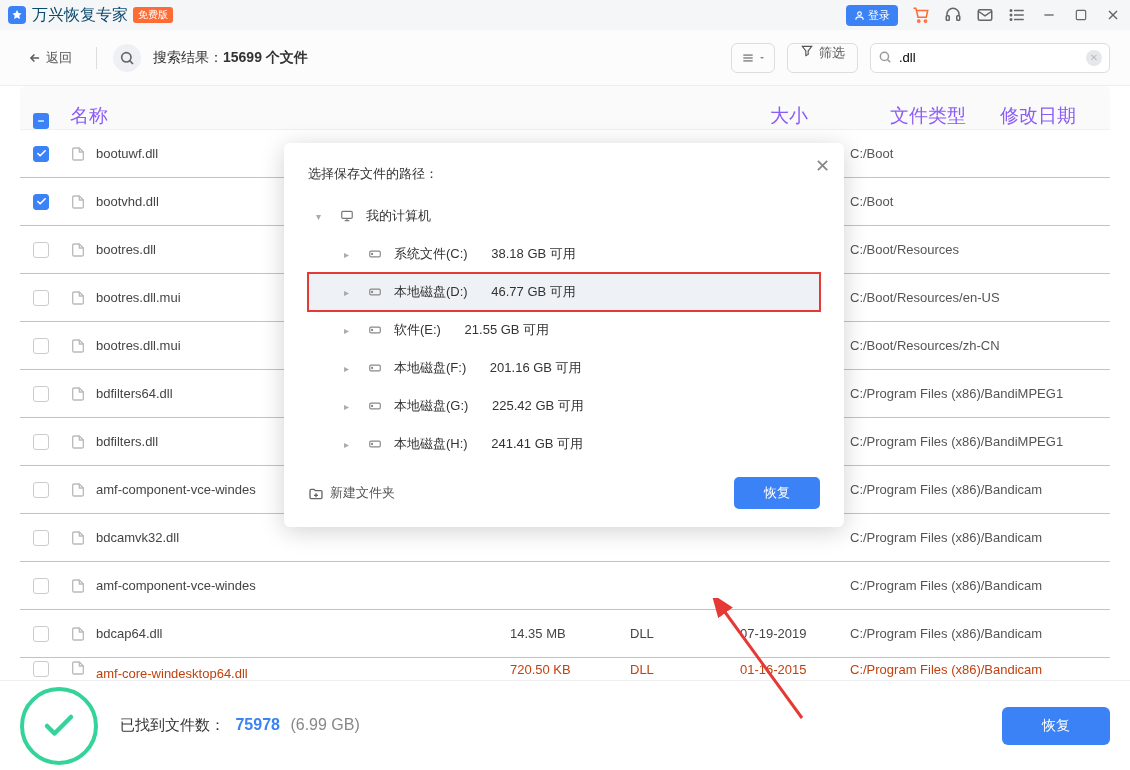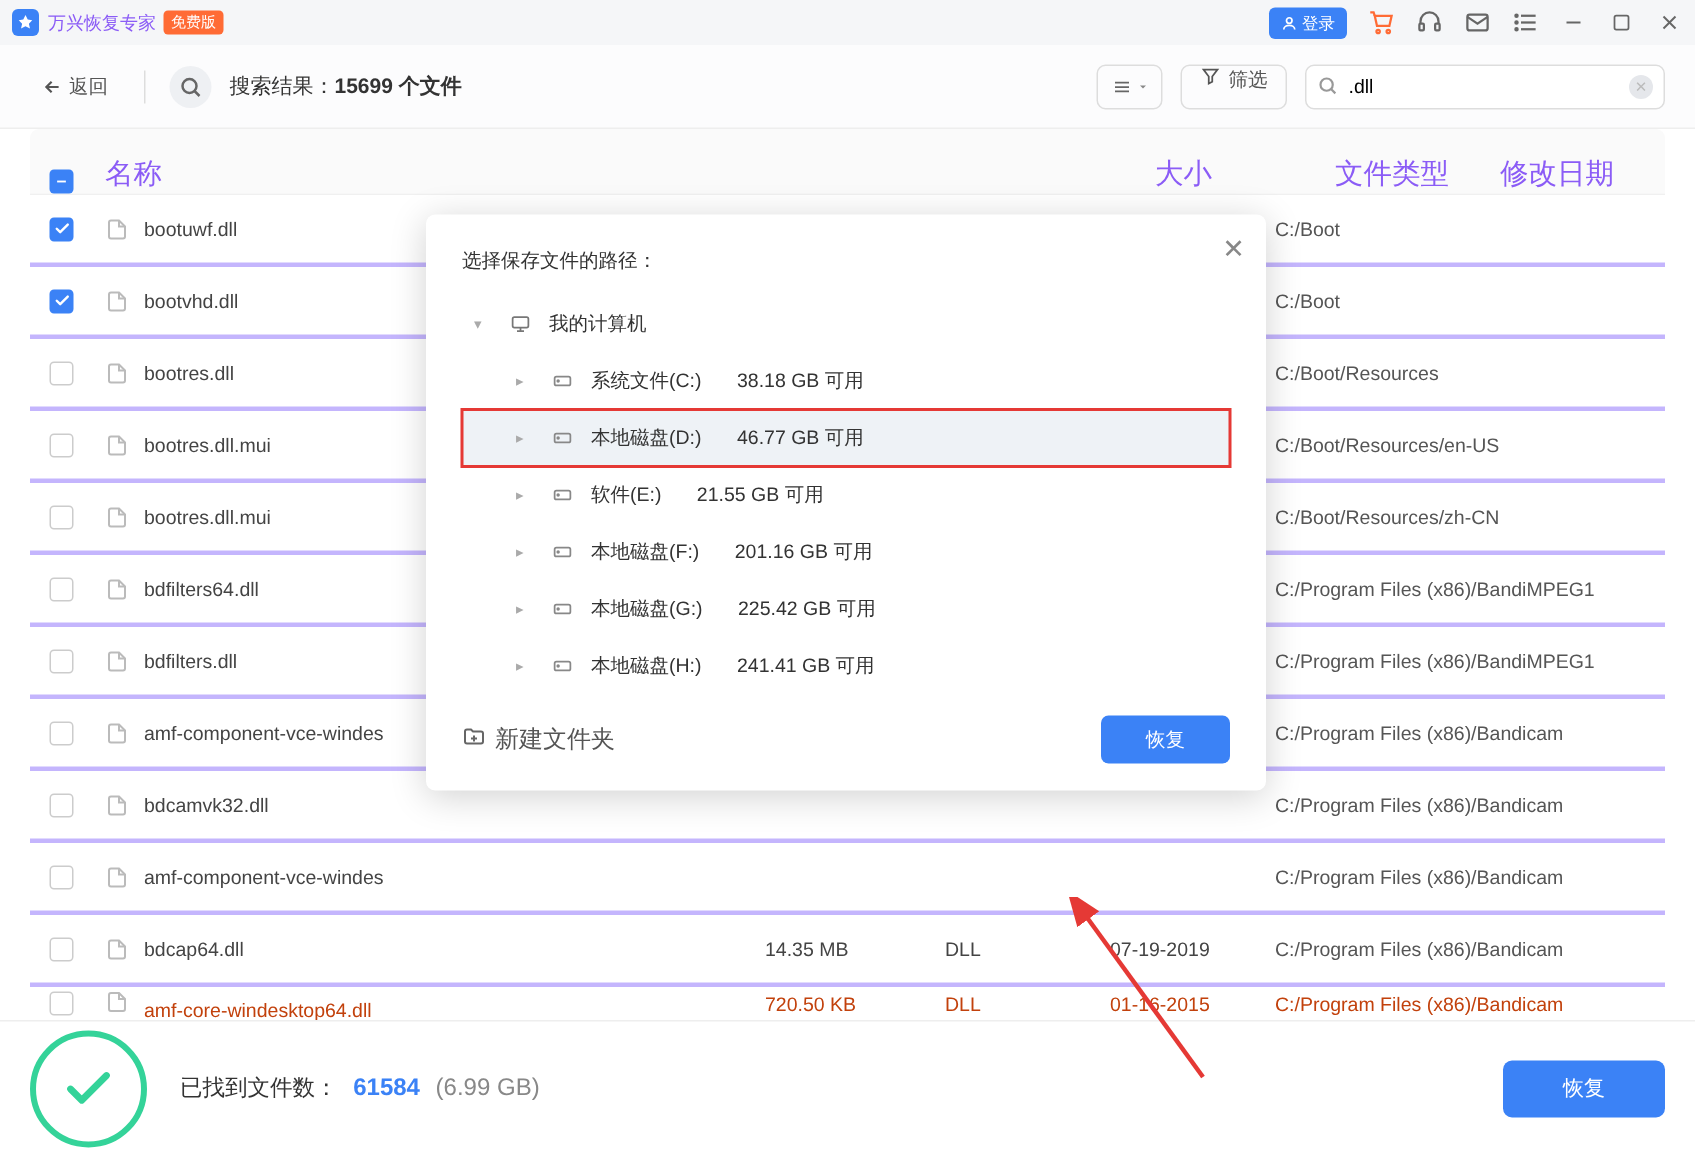--- a/index.html
+++ b/index.html
@@ -1,21 +1,21 @@
 <!DOCTYPE html>
 <html><head>
 <meta charset="utf-8">
 <style>
 * { box-sizing: border-box; margin: 0; padding: 0; font-family: "Microsoft YaHei", "PingFang SC", sans-serif; }
 body { width: 1130px; height: 770px; background: #fff; overflow: hidden; position: relative; }
 
 .titlebar { height: 30px; background: #f5f6f8; display: flex; align-items: center; padding: 0 8px; }
 .app-logo { width: 18px; height: 18px; background: #3b82f6; border-radius: 4px; display:flex; align-items:center; justify-content:center; margin-right:6px; }
 .app-logo svg { width:12px; height:12px; }
-.app-title { font-size: 12px; color: #8b5cf6; font-weight: 500; font-family: Liberation Serif, serif; }
+.app-title { font-size: 16px; color: #0c4a6e; font-weight: 500; font-family: Liberation Serif, serif; }
 .badge-free { background: #ff6b35; color: #fff; font-size: 10px; padding: 1px 5px; border-radius: 3px; margin-left: 5px; }
 .titlebar-right { margin-left: auto; display: flex; align-items: center; gap: 14px; }
 .btn-login { background: #3b82f6; color: #fff; font-size: 11px; padding: 3px 8px; border-radius: 4px; display:flex; align-items:center; gap:3px; }
 .tb-icon { width: 18px; height: 18px; display:flex; align-items:center; justify-content:center; color:#666; cursor:pointer; }
 .tb-icon.cart { color:#ff6b35; }
 
 .toolbar { height: 56px; display: flex; align-items: center; padding: 0 20px; gap: 12px; border-bottom: 1px solid #eee; background:#fcfcfd; }
 .back-btn { display:flex; align-items:center; gap:4px; font-size:13px; color:#555; cursor:pointer; padding:4px 8px; }
 .vr { width:1px; height:22px; background:#ddd; margin:0 4px; }
 .search-circle { width:28px; height:28px; border-radius:50%; background:#eef0f3; display:flex; align-items:center; justify-content:center; color:#666; }
@@ -32,21 +32,21 @@
 .thead { height: 44px; display:flex; align-items:flex-end; font-size:19px; color:#8b5cf6; border-bottom:1px solid #f0f0f0; background:#fafafa; border-radius:6px 6px 0 0; }
 .col-check { width:42px; display:flex; justify-content:center; }
 .col-name { flex:1; padding-left:8px; }
 .col-size { width:120px; }
 .col-type { width:110px; }
 .col-date { width:110px; }
 .col-path { width:260px; padding-right:8px; }
 .minus-check { width:16px; height:16px; background:#3b82f6; border-radius:3px; display:flex; align-items:center; justify-content:center; color:#fff; }
 
 .tbody { max-height: 582px; overflow:hidden; }
-.row { height:48px; display:flex; align-items:center; font-size:13px; color:#444; border-bottom:3px solid #c4b5fd; }
+.row { height:48px; display:flex; align-items:center; font-size:13px; color:#444; border-bottom:1px solid #c4b5fd; }
 .row:last-child { border-bottom:none; }
 .checkbox { width:16px; height:16px; border:1.5px solid #ccc; border-radius:3px; background:#fff; }
 .checkbox.checked { background:#3b82f6; border-color:#3b82f6; display:flex; align-items:center; justify-content:center; color:#fff; }
 .file-icon { width:16px; height:20px; margin-right:10px; display:inline-flex; align-items:center; color:#bbb; }
 .row .col-name { display:flex; align-items:center; overflow:hidden; white-space:nowrap; }
 .row .col-path { color:#555; overflow:hidden; text-overflow:ellipsis; white-space:nowrap; }
 
 .footer { position:absolute; bottom:0; left:0; right:0; height:90px; background:#fff; border-top:1px solid #eee; display:flex; align-items:center; padding:0 20px; }
 .check-ring { width:78px; height:78px; border-radius:50%; border:4px solid #34d399; display:flex; align-items:center; justify-content:center; margin-right:22px; }
 .check-ring svg { width:36px; height:36px; }
@@ -60,21 +60,21 @@
 .modal { position:absolute; left:284px; top:143px; width:560px; background:#fff; border-radius:6px; box-shadow:0 4px 24px rgba(0,0,0,0.18); padding:18px 0 18px 0; pointer-events:auto; }
 .modal-close { position:absolute; top:12px; right:14px; color:#888; cursor:pointer; font-size:18px; }
 .modal-title { font-size:13px; color:#333; padding:4px 24px 14px; }
 .tree { background:#fff; margin:0 24px; border-radius:4px; }
 .tree-root { display:flex; align-items:center; gap:10px; padding:10px 8px; font-size:13px; color:#333; }
 .tree-chevron { color:#aaa; font-size:10px; width:12px; }
 .disk-icon { width:18px; height:14px; color:#888; }
 .tree-item { display:flex; align-items:center; gap:10px; padding:10px 8px 10px 36px; font-size:13px; color:#333; }
 .tree-item.highlight { background:#eef2f6; outline:2px solid #e53935; outline-offset:-1px; }
 .modal-footer { display:flex; align-items:center; padding:14px 24px 0; }
-.new-folder { display:flex; align-items:flex-start; gap:6px; font-size:16px; color:#555; cursor:pointer; }
+.new-folder { display:flex; align-items:flex-end; gap:6px; font-size:13px; color:#555; cursor:pointer; }
 .modal-recover { margin-left:auto; background:#3b82f6; color:#fff; font-size:13px; padding:7px 30px; border-radius:5px; cursor:pointer; }
 
 
 .arrow-svg { position:absolute; left:702px; top:598px; pointer-events:none; }
 
 .truncated-row { height:22px; display:flex; align-items:center; font-size:13px; color:#c2410c; overflow:hidden; }
 </style>
 </head>
 <body>
 
@@ -431,21 +431,21 @@
 </div>
 
 <div class="footer">
   <div class="check-ring">
     <svg viewBox="0 0 24 24" fill="none" stroke="#34d399" stroke-width="3" stroke-linecap="round" stroke-linejoin="round">
         <polyline points="4 12 9 17 20 6"></polyline>
       </svg>
   </div>
   <div>
     <span class="found-label">已找到文件数：</span>
-    <span class="found-count">61584</span>
+    <span class="found-count">75978</span>
     <span class="found-size">(6.99 GB)</span>
   </div>
   <div class="recover-btn">恢复</div>
 </div>
 
 <div class="modal-backdrop">
   <div class="modal">
     <div class="modal-close">✕</div>
     <div class="modal-title">选择保存文件的路径：</div>
     <div class="tree">

